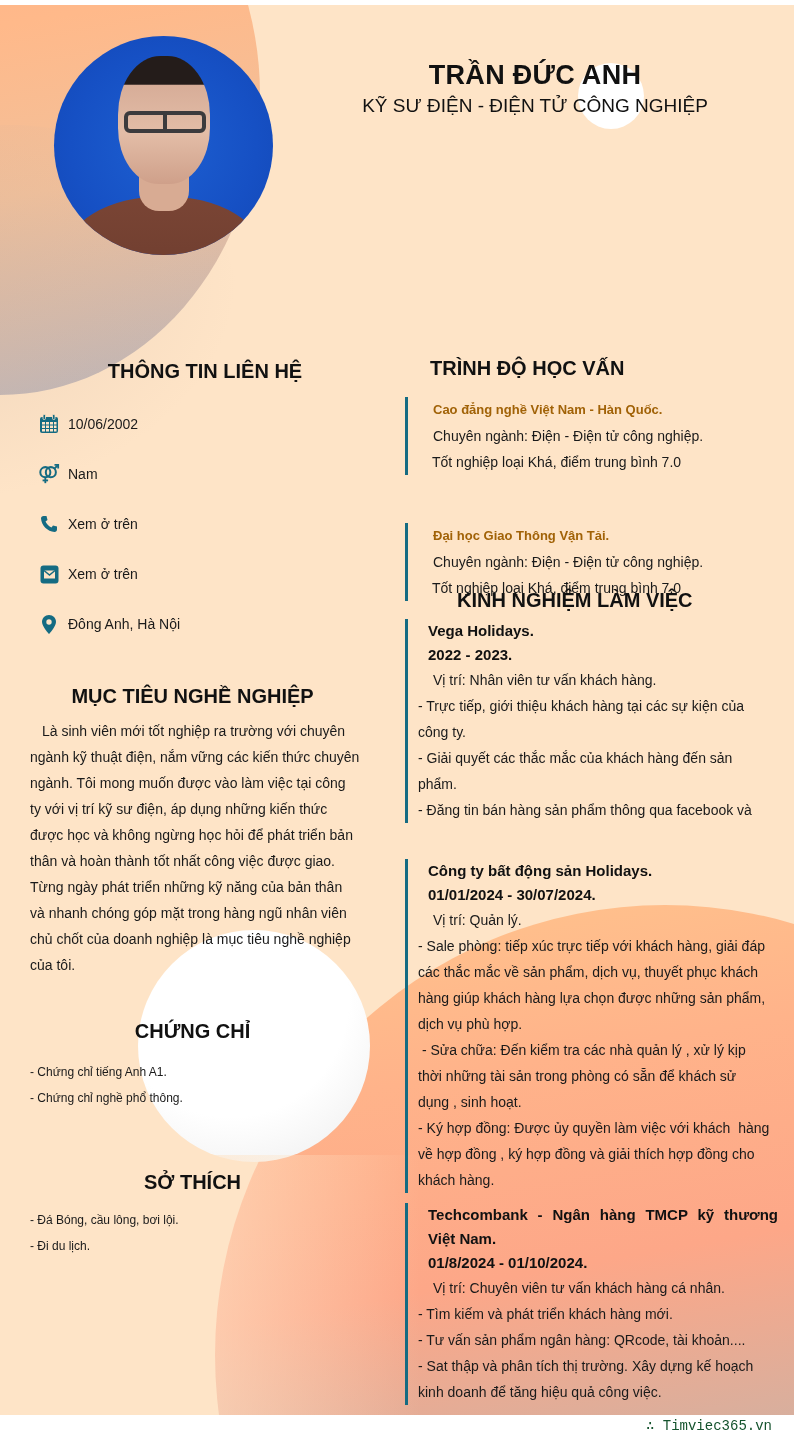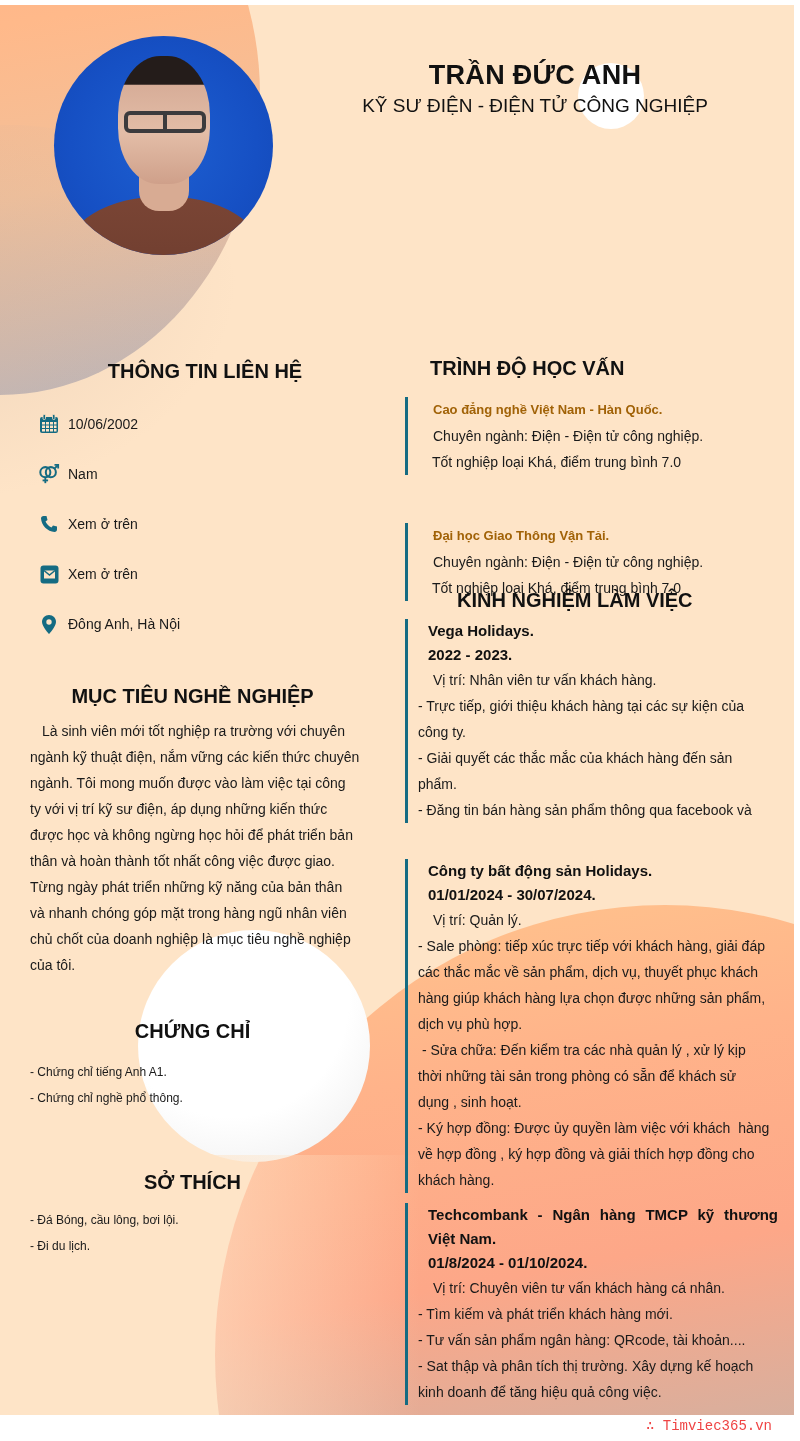--- a/index.html
+++ b/index.html
@@ -110,21 +110,21 @@
   .exp-block { width: 385px; }
   .exp-company, .exp-period {
     font-size: 15px; font-weight: bold; margin-left: 20px; line-height: 24px; color: #111;
   }
   .exp-line { font-size: 14px; line-height: 26px; color: #1a1a1a; margin-left: 10px; }
   .exp-pos { margin-left: 25px; }
   .justify { text-align: justify; text-align-last: justify; margin-right: 12px; }
 
   .watermark {
     position: absolute; right: 28px; top: 1417px; font-family: "Liberation Mono", "DejaVu Sans Mono", monospace;
-    font-size: 14px; color: #ef4444;
+    font-size: 14px; color: #14532d;
   }
 </style>
 </head>
 <body>
 
 <div class="page">
   <div class="blob-tl"></div>
   <div class="blob-tl-shadow"></div>
   <div class="blob-white-small"></div>
   <div class="blob-br"></div>

